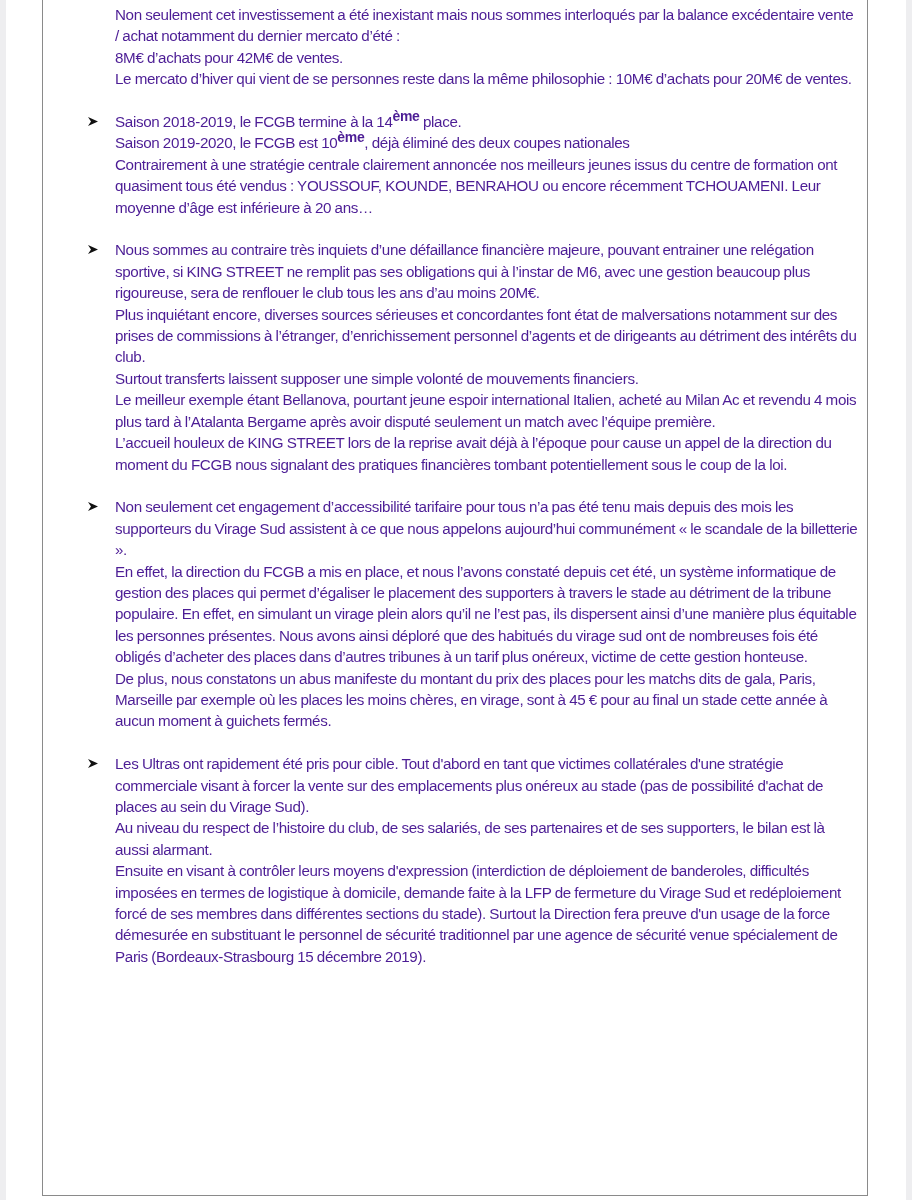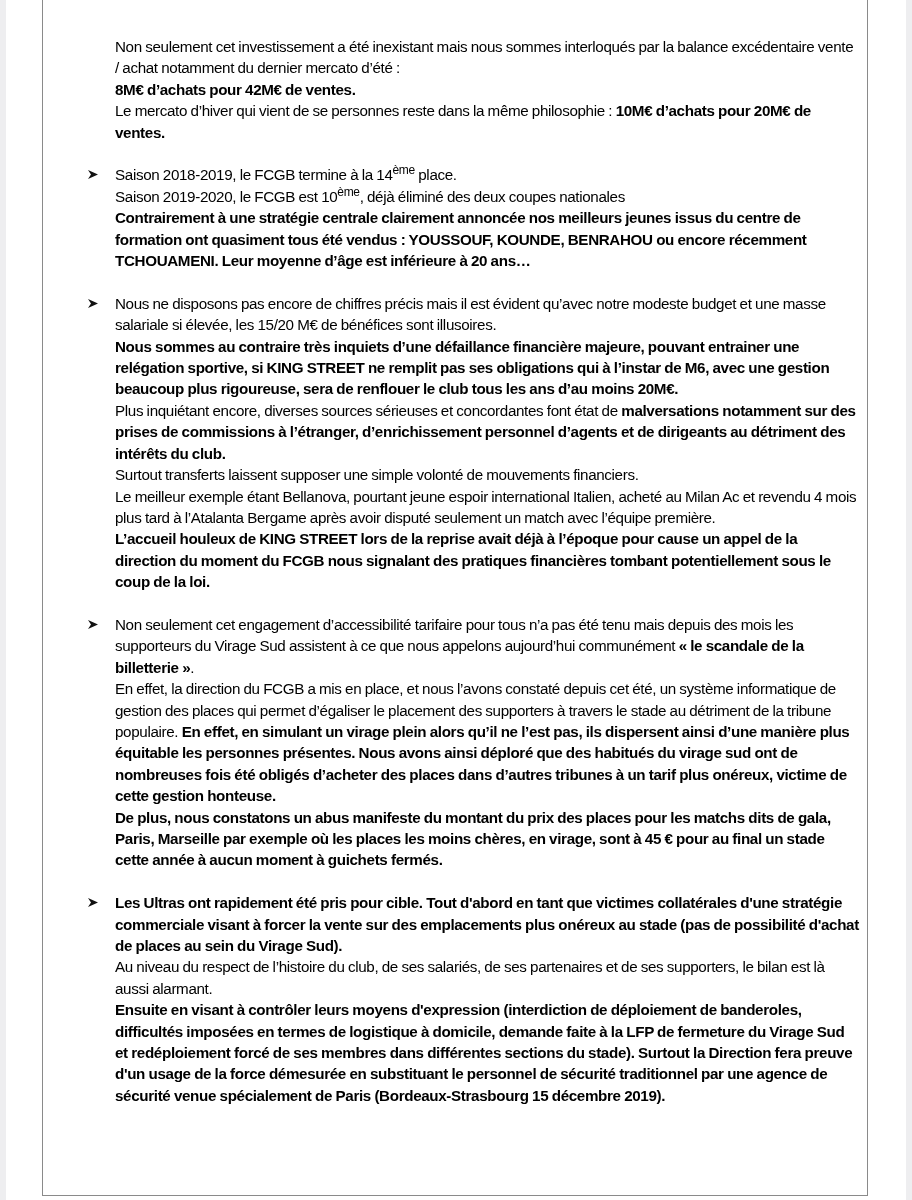--- a/index.html
+++ b/index.html
@@ -32,49 +32,50 @@
       top: -2px;
       width: 826px;
       height: 1198px;
       border: 1.5px solid #8a8a8a;
       background: #ffffff;
       box-sizing: border-box;
     }
     .content {
       position: absolute;
       left: 115px;
-      top: 36px;
+      top: 4px;
       width: 745px;
-      color: #000000;
+      color: #4c1d95;
       font-size: 15.2px;
       line-height: 21.4px;
       letter-spacing: -0.35px;
       word-spacing: -0.4px;
     }
     .content p {
       margin: 0;
     }
     .content b {
-      font-weight: bold;
+      font-weight: normal;
     }
     .section {
       position: relative;
       margin-bottom: 21.4px;
     }
     .section.bulleted .bullet {
       position: absolute;
       left: -29px;
       top: 0;
       width: 14px;
       height: 21px;
     }
     sup {
-      font-size: 12px;
+      font-size: 14px;
       line-height: 0;
       vertical-align: 6px;
+      font-weight: bold;
     }
   </style>
 </head>
 <body>
 
 <div class="left-strip"></div>
 <div class="right-strip"></div>
 
 <div class="page"></div>
 
@@ -92,21 +93,20 @@
       </svg>
     <p><span>Saison 2018-2019, le FCGB termine à la 14</span><sup>ème</sup><span> place.</span></p>
     <p><span>Saison 2019-2020, le FCGB est 10</span><sup>ème</sup><span>, déjà éliminé des deux coupes nationales</span></p>
     <p><b>Contrairement à une stratégie centrale clairement annoncée nos meilleurs jeunes issus du centre de formation ont quasiment tous été vendus : YOUSSOUF, KOUNDE, BENRAHOU ou encore récemment TCHOUAMENI. Leur moyenne d’âge est inférieure à 20 ans…</b></p>
   </div>
 
   <div class="section bulleted">
     <svg class="bullet" viewBox="0 0 14 21">
         <path d="M2 6 L12 10.5 L2 15 L5 10.5 Z" fill="#111"></path>
       </svg>
-    <p><span>Nous ne disposons pas encore de chiffres précis mais il est évident qu’avec notre modeste budget et une masse salariale si élevée, les 15/20 M€ de bénéfices sont illusoires.</span></p>
     <p><b>Nous sommes au contraire très inquiets d’une défaillance financière majeure, pouvant entrainer une relégation sportive, si KING STREET ne remplit pas ses obligations qui à l’instar de M6, avec une gestion beaucoup plus rigoureuse, sera de renflouer le club tous les ans d’au moins 20M€.</b></p>
     <p><span>Plus inquiétant encore, diverses sources sérieuses et concordantes font état de </span><b>malversations notamment sur des prises de commissions à l’étranger, d’enrichissement personnel d’agents et de dirigeants au détriment des intérêts du club.</b></p>
     <p><span>Surtout transferts laissent supposer une simple volonté de mouvements financiers.</span></p>
     <p><span>Le meilleur exemple étant Bellanova, pourtant jeune espoir international Italien, acheté au Milan Ac et revendu 4 mois plus tard à l’Atalanta Bergame après avoir disputé seulement un match avec l’équipe première.</span></p>
     <p><b>L’accueil houleux de KING STREET lors de la reprise avait déjà à l’époque pour cause un appel de la direction du moment du FCGB nous signalant des pratiques financières tombant potentiellement sous le coup de la loi.</b></p>
   </div>
 
   <div class="section bulleted">
     <svg class="bullet" viewBox="0 0 14 21">
         <path d="M2 6 L12 10.5 L2 15 L5 10.5 Z" fill="#111"></path>

